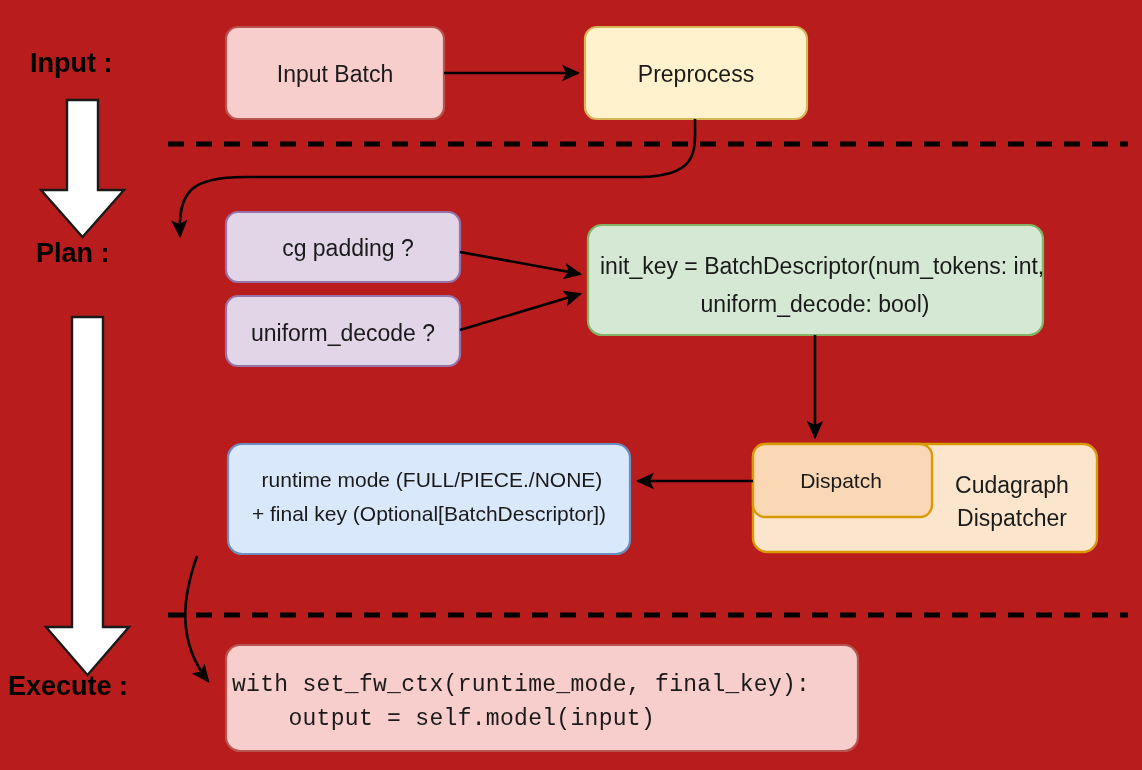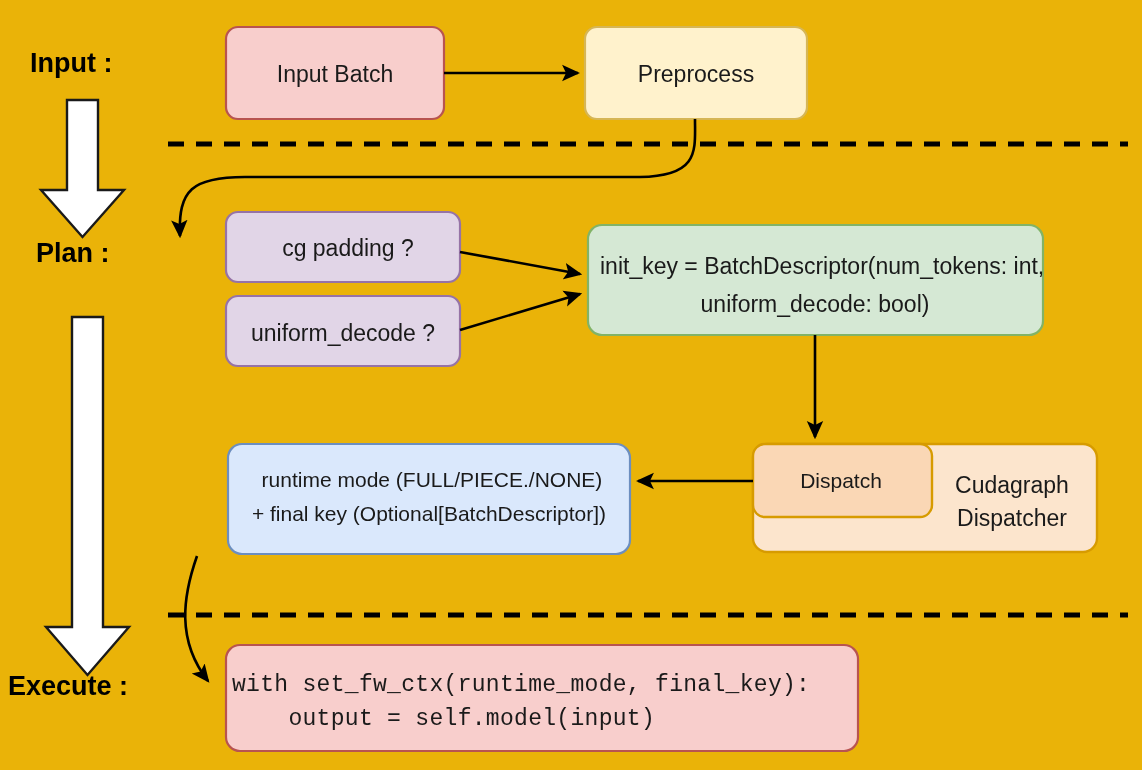--- a/index.html
+++ b/index.html
@@ -7,21 +7,21 @@
     padding: 0;
     background: #ffffff;
   }
   body {
     font-family: "Liberation Sans", sans-serif;
   }
   #stage {
     position: relative;
     width: 1142px;
     height: 770px;
-    background: #eab308;
+    background: #b91c1c;
     overflow: hidden;
   }
   #diagram {
     position: absolute;
     top: 0;
     left: 0;
     width: 1142px;
     height: 770px;
   }
   .stage-label {

